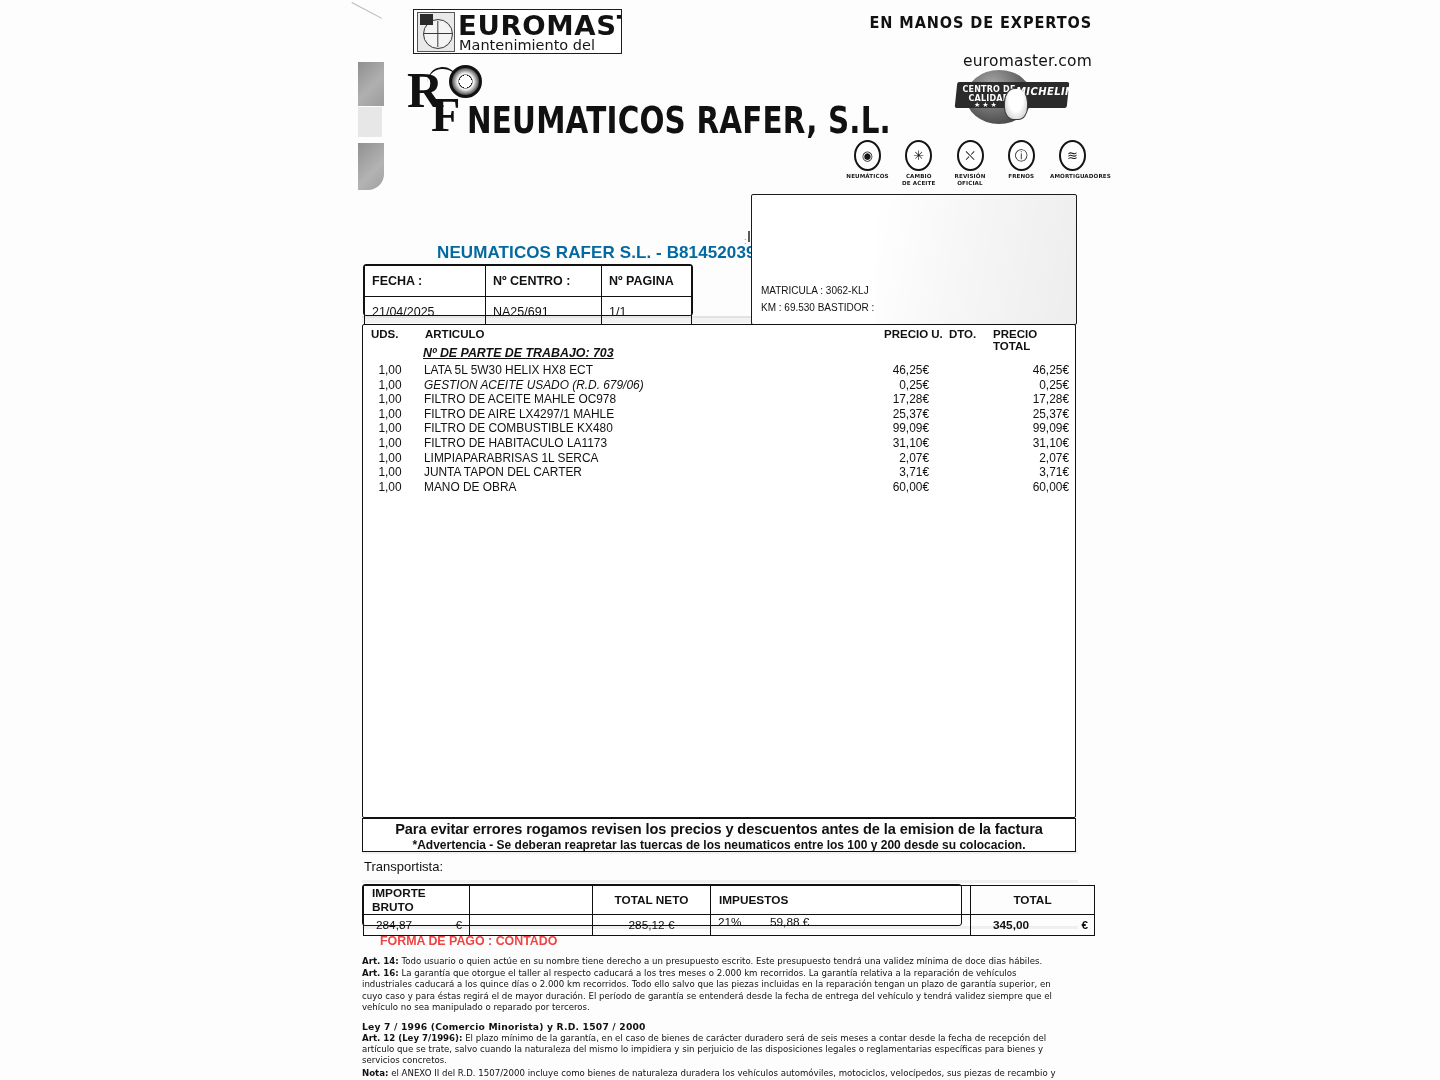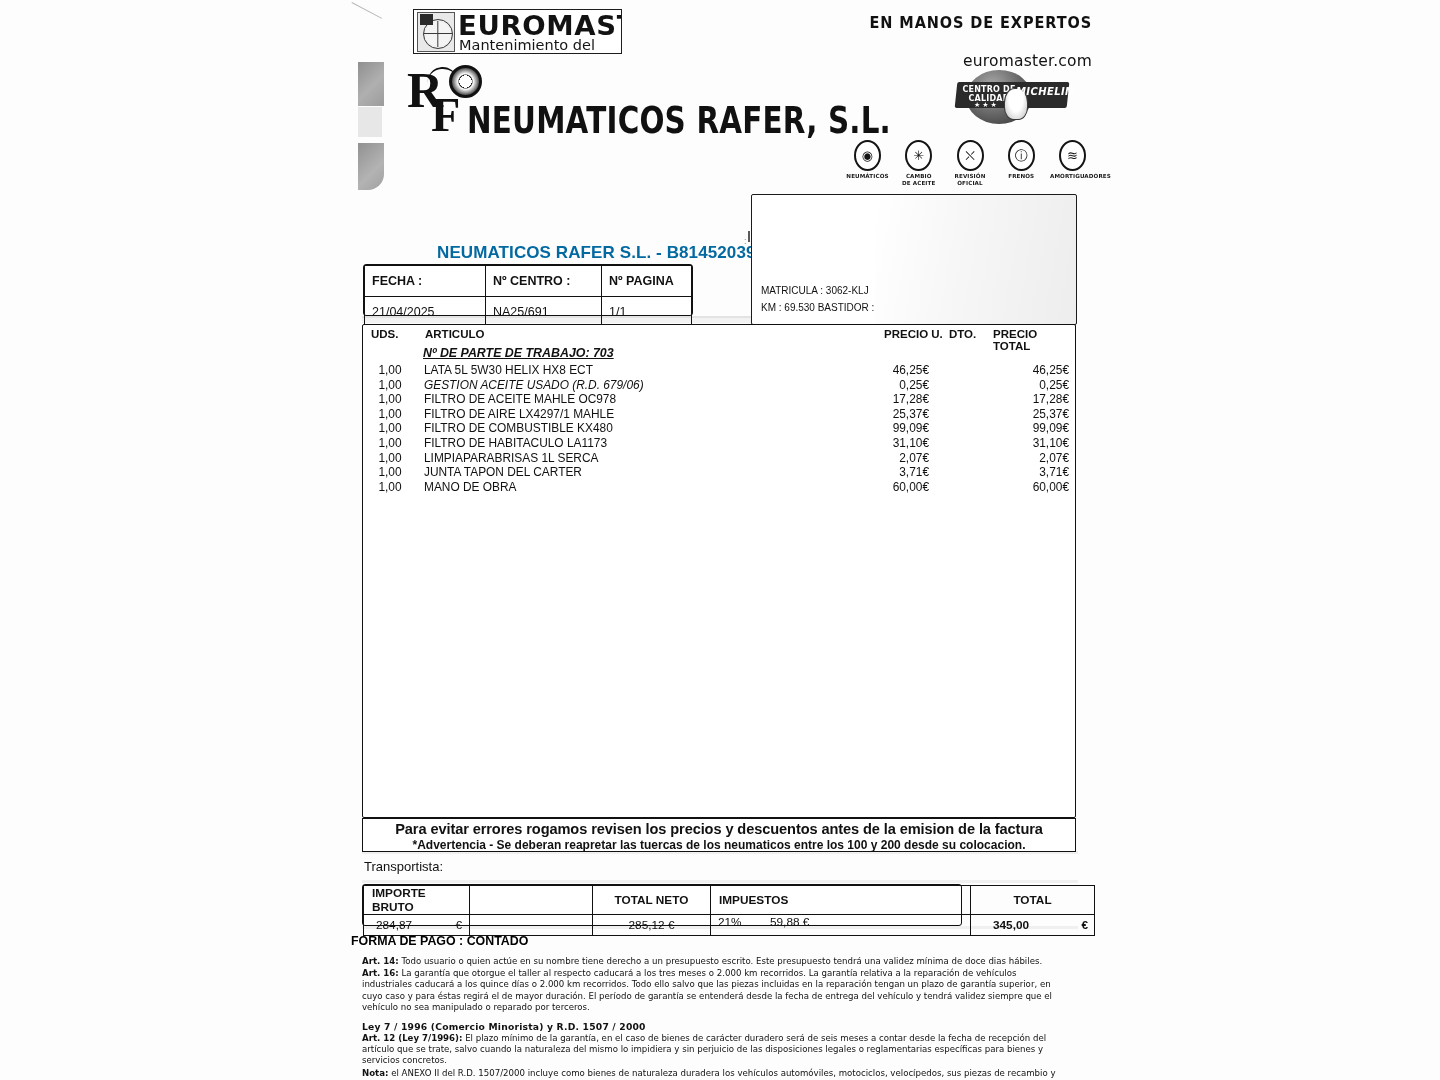--- a/index.html
+++ b/index.html
@@ -427,24 +427,24 @@
     display:flex; align-items:flex-start; height:100%; padding-left:7px; box-sizing:border-box;
   }
   .cell-tax .pct { width: 52px; }
   .cell-total {
     display:flex; justify-content:space-between; align-items:center;
     height:100%; padding: 0 6px 0 22px; box-sizing:border-box; font-weight:bold;
   }
 
   .pago {
     position: absolute;
-    left: 351px; top: 934px;
+    left: 380px; top: 934px;
     font-size: 12.4px;
     font-weight: bold;
-    color: #000000;
+    color: #ef4444;
     text-align: right;
   }
 
   
   .legal {
     position: absolute;
     left: 362px; top: 956px;
     width: 700px;
     color: #111;
   }

